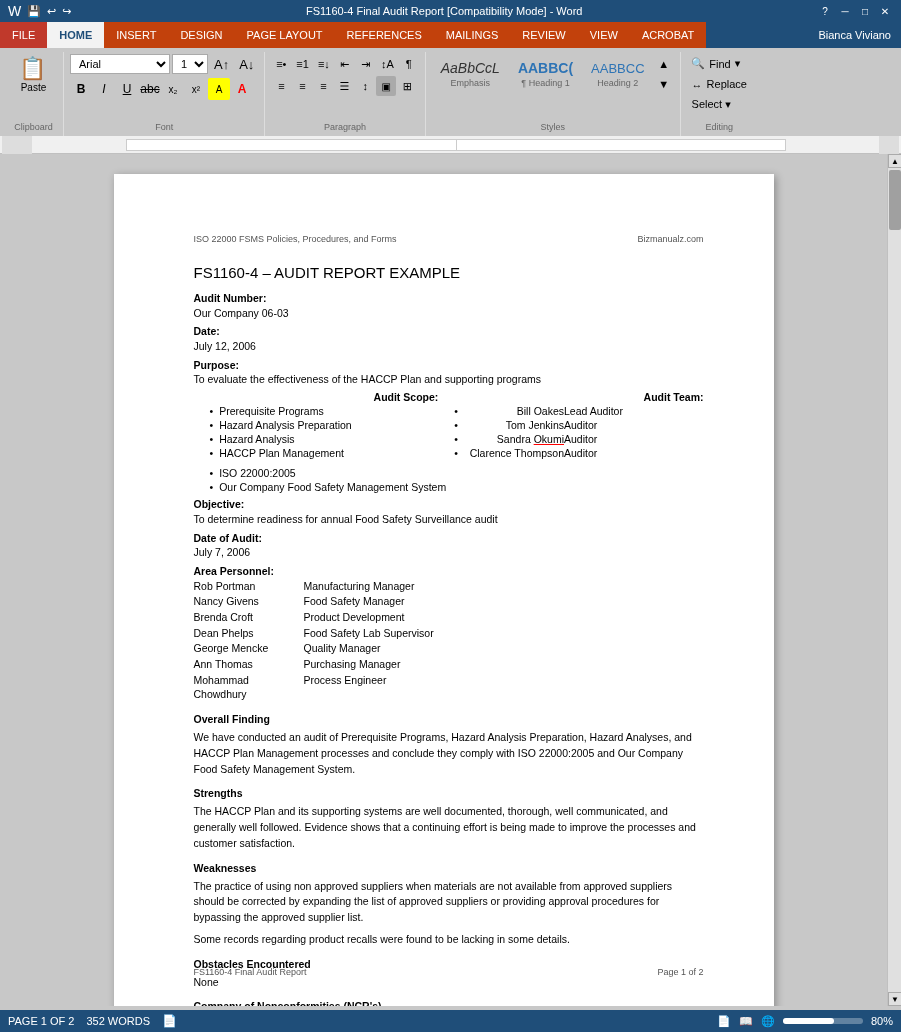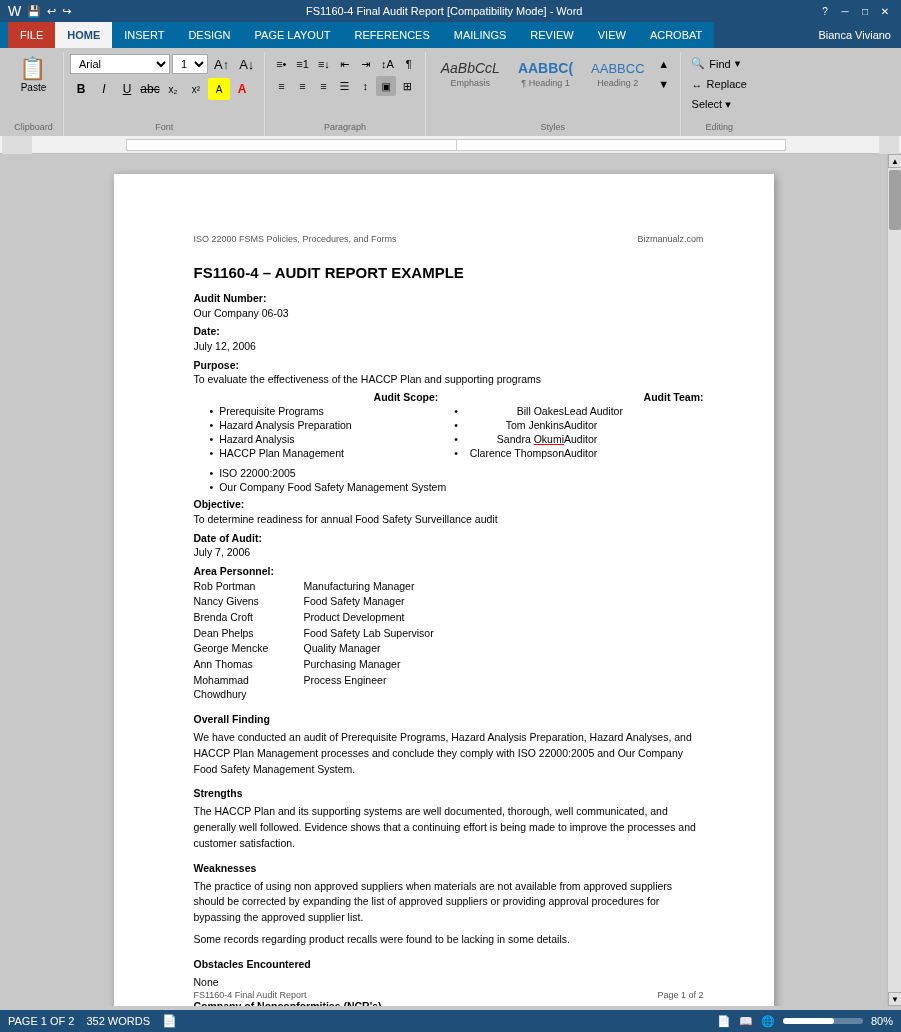--- a/index.html
+++ b/index.html
@@ -13,21 +13,21 @@
       display: flex;
       align-items: center;
       justify-content: space-between;
       padding: 0 8px;
       font-size: 11px;
     }
     .title-bar-left { display: flex; align-items: center; gap: 6px; }
     .title-bar-center { flex: 1; text-align: center; font-size: 11px; }
     .title-bar-right { display: flex; align-items: center; gap: 4px; }
     .title-btn { width: 16px; height: 14px; display: flex; align-items: center; justify-content: center; cursor: pointer; font-size: 10px; }
-    .ribbon-tabs { display: flex; background: #0369a1; padding-left: 8px; }
+    .ribbon-tabs { display: flex; background: #c2410c; }
     .ribbon-tab {
       padding: 4px 12px;
       color: white;
       font-size: 11px;
       cursor: pointer;
       height: 26px;
       display: flex;
       align-items: center;
     }
     .ribbon-tab.active { background: #f3f3f3; color: #1f4e79; font-weight: bold; }
@@ -92,23 +92,23 @@
       min-height: 850px;
       background: white;
       box-shadow: 2px 2px 8px rgba(0,0,0,0.3);
       padding: 60px 70px 60px 80px;
       font-family: Arial, sans-serif;
       font-size: 10.5px;
       position: relative;
     }
 
     .page-header { display: flex; justify-content: space-between; font-size: 9px; color: #555; margin-bottom: 20px; border-bottom: none; }
-    .page-footer { display: flex; justify-content: space-between; font-size: 9px; color: #555; margin-top: 30px; border-top: none; position: absolute; bottom: 24px; left: 80px; right: 70px; }
-
-    .doc-title { font-size: 15px; font-weight: bold; margin-bottom: 10px; }
+    .page-footer { display: flex; justify-content: space-between; font-size: 9px; color: #555; margin-top: 30px; border-top: none; position: absolute; bottom: 47px; left: 80px; right: 70px; }
+
+    .doc-title { font-size: 15px; font-weight: normal; margin-bottom: 10px; }
 
     .doc-row { display: flex; margin-bottom: 4px; line-height: 1.4; flex-direction: column; }
     .doc-label { font-weight: bold; min-width: 110px; flex-shrink: 0; }
     .doc-value { flex: 1; }
 
     .two-col { display: flex; margin-bottom: 4px; text-align: right; }
     .col-left { flex: 0 0 48%; }
     .col-right { flex: 0 0 52%; }
 
     .bullet-list { margin: 2px 0 4px 16px; }

